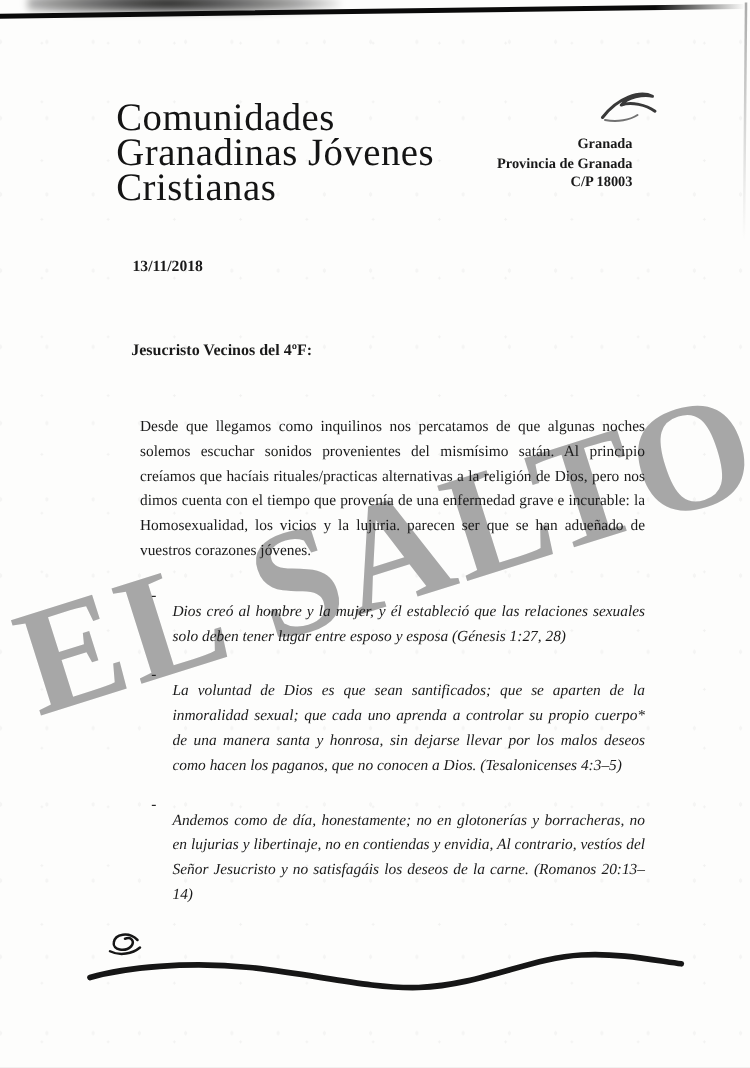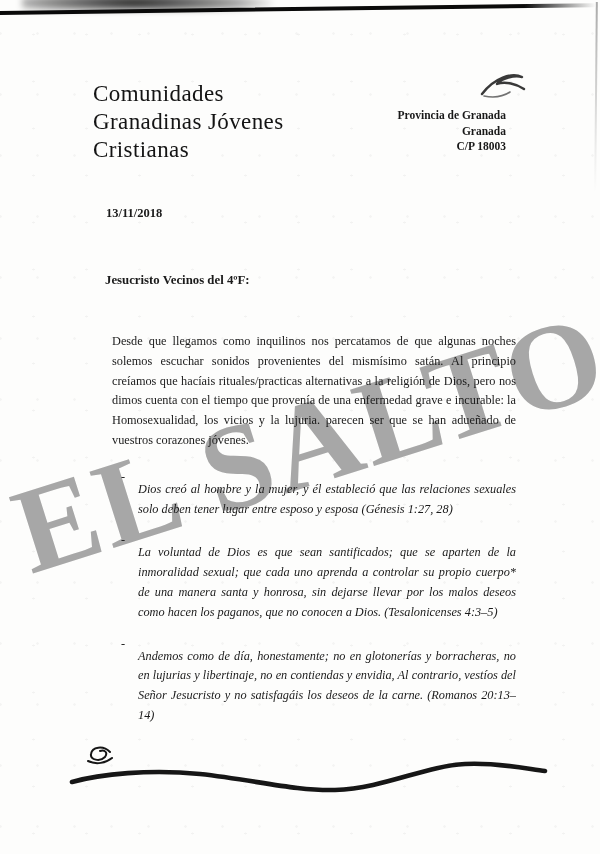--- a/index.html
+++ b/index.html
@@ -42,21 +42,21 @@
     display:flex;align-items:center;justify-content:center;
     transform:rotate(-17.5deg);
     font-weight:700;font-size:122px;letter-spacing:3px;
     color:var(--wm-color,#a8a8a8);
     z-index:1;white-space:nowrap;user-select:none;
   }
   
   .content{position:absolute;inset:0;z-index:2;}
   .org-logo{
     position:absolute;left:93px;top:80px;
-    font-size:23px;line-height:28px;letter-spacing:0.4px;color:#141414;
+    font-size:31px;line-height:28px;letter-spacing:0.4px;color:#141414;
   }
   .address-block{
     position:absolute;left:300px;top:108px;width:206px;
     text-align:right;font-weight:700;font-size:11.5px;line-height:15.5px;color:#191919;
   }
   .pen-mark{position:absolute;left:472px;top:66px;}
   .date-line{position:absolute;left:106px;top:206px;font-weight:700;font-size:12.5px;}
   .salutation{position:absolute;left:105px;top:273px;font-weight:700;font-size:12.8px;}
   .letter-body{
     position:absolute;left:112px;top:332px;width:404px;
@@ -84,22 +84,22 @@
 
   <div class="content">
 
     <div class="org-logo">
       <div>Comunidades</div>
       <div>Granadinas Jóvenes</div>
       <div>Cristianas</div>
     </div>
 
     <div class="address-block">
+      <div>Granada</div>
       <div>Provincia de Granada</div>
-      <div>Granada</div>
       <div>C/P 18003</div>
     </div>
 
     <svg class="pen-mark" width="62" height="42" viewBox="0 0 62 42">
       <path d="M 10 28 C 22 12 40 6 50 11 C 43 9 29 12 25 18 C 33 15 45 18 52 23" stroke-width="2.4" opacity="0.85"></path>
       <path d="M 12 30 C 22 32 32 30 38 26" stroke-width="1.6" opacity="0.6"></path>
     </svg>
 
     <div class="date-line">13/11/2018</div>
 

